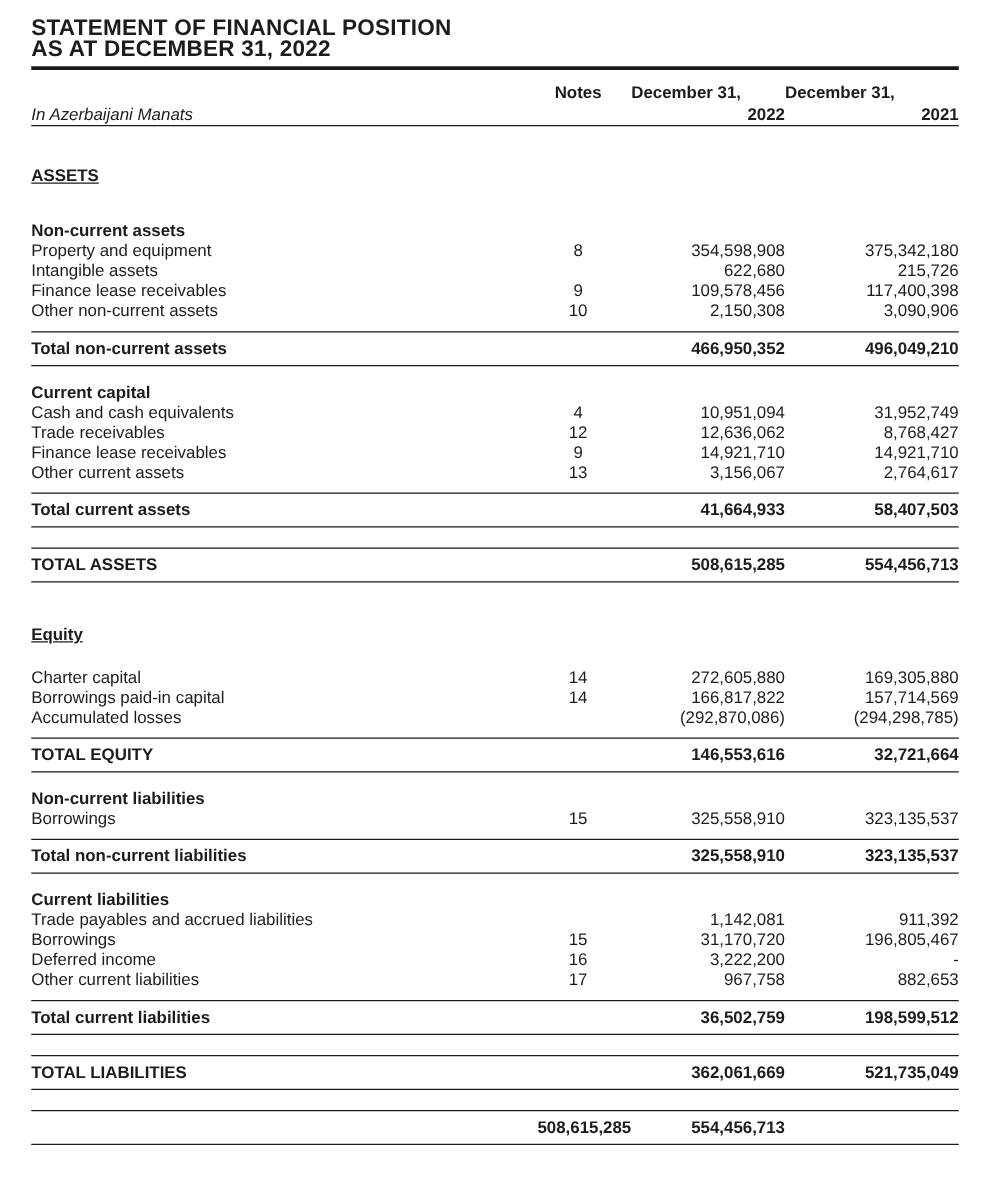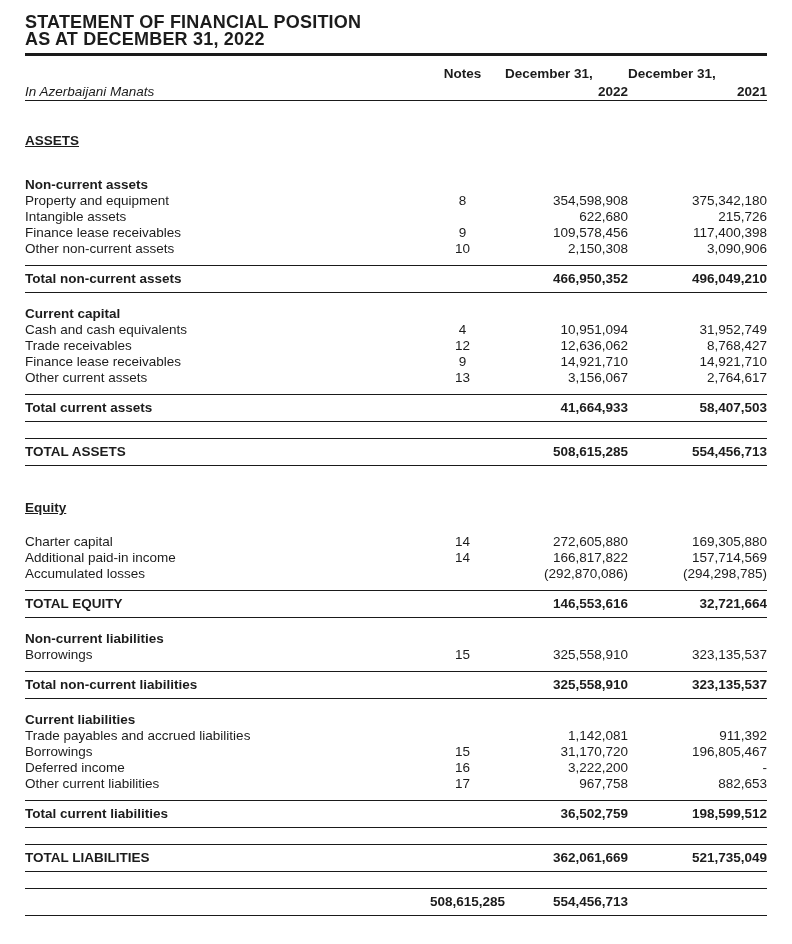--- a/index.html
+++ b/index.html
@@ -185,21 +185,21 @@
         <div class="cell-num"></div>
         <div class="cell-num"></div>
       </div>
       <div class="grid row row-item">
         <div class="cell-label">Charter capital</div>
         <div class="cell-note">14</div>
         <div class="cell-num">272,605,880</div>
         <div class="cell-num">169,305,880</div>
       </div>
       <div class="grid row row-item">
-        <div class="cell-label">Additional paid-in income</div>
+        <div class="cell-label">Borrowings paid-in capital</div>
         <div class="cell-note">14</div>
         <div class="cell-num">166,817,822</div>
         <div class="cell-num">157,714,569</div>
       </div>
       <div class="grid row row-item">
         <div class="cell-label">Accumulated losses</div>
         <div class="cell-note"></div>
         <div class="cell-num">(292,870,086)</div>
         <div class="cell-num">(294,298,785)</div>
       </div>

